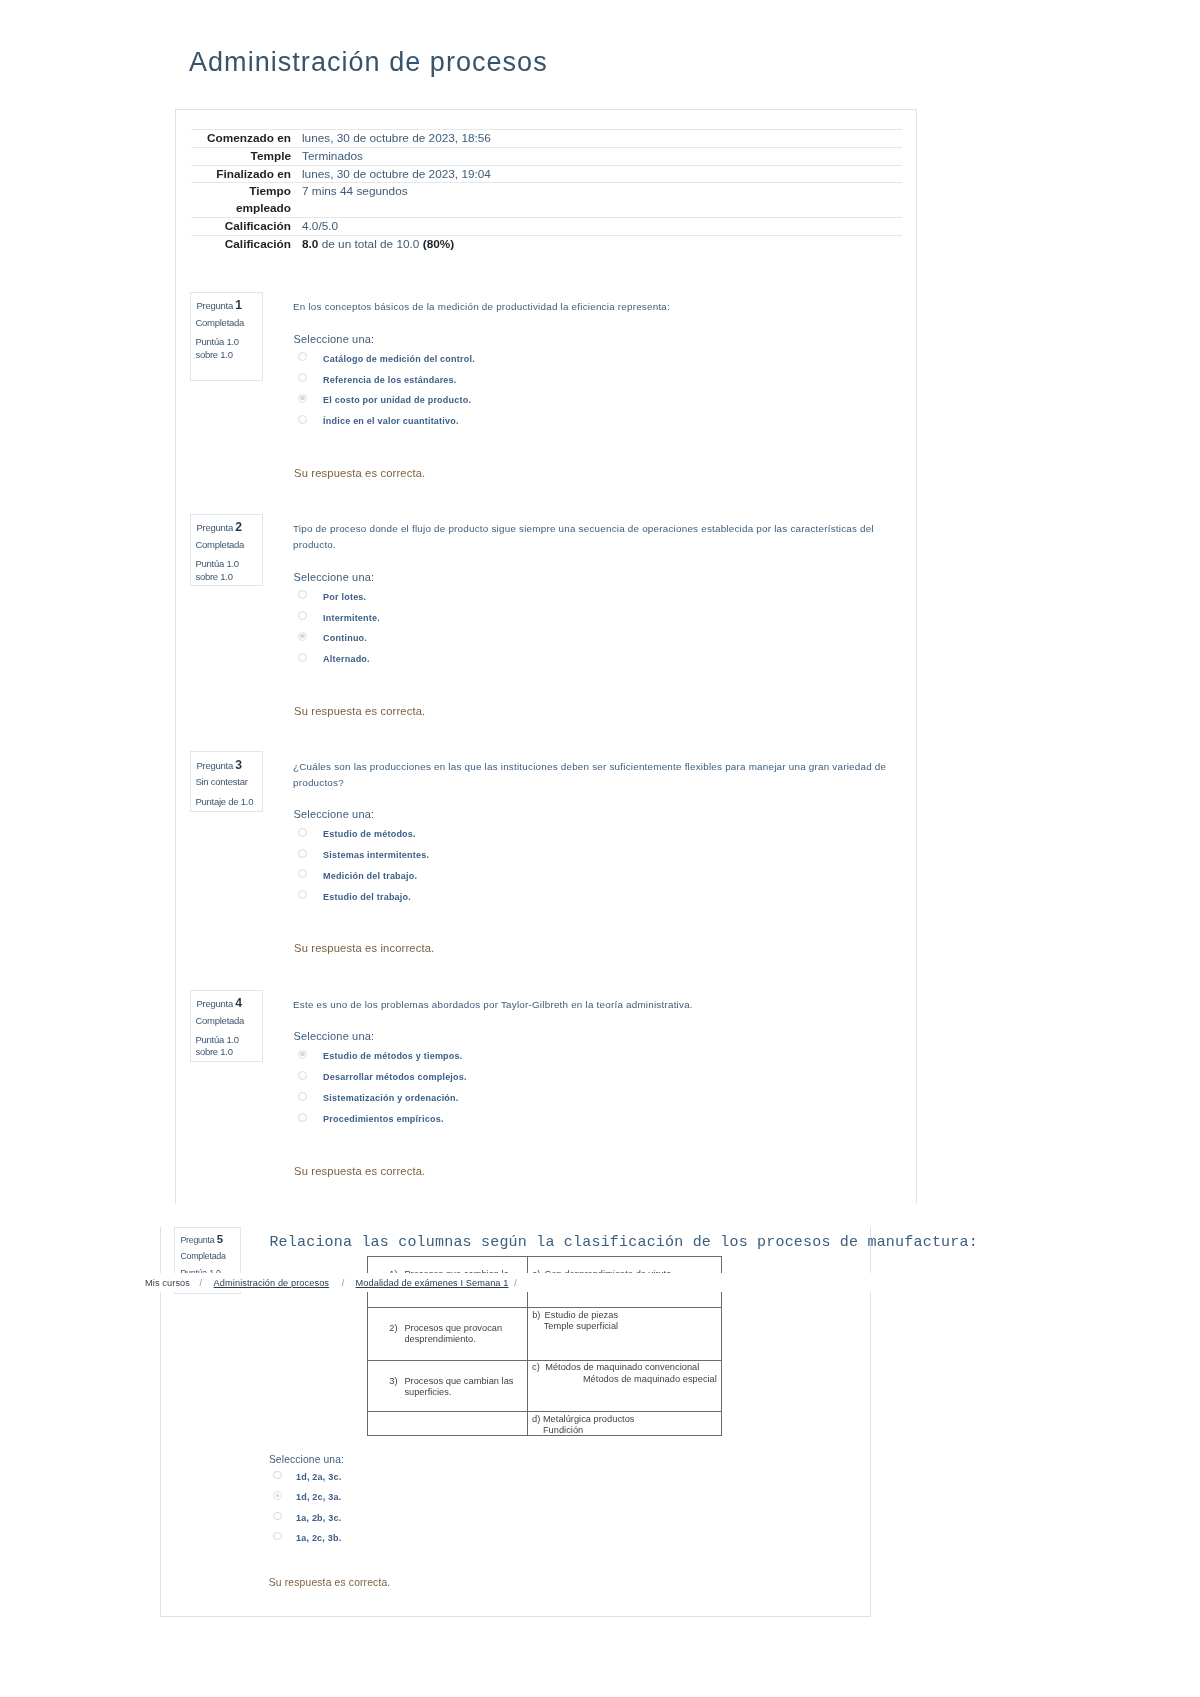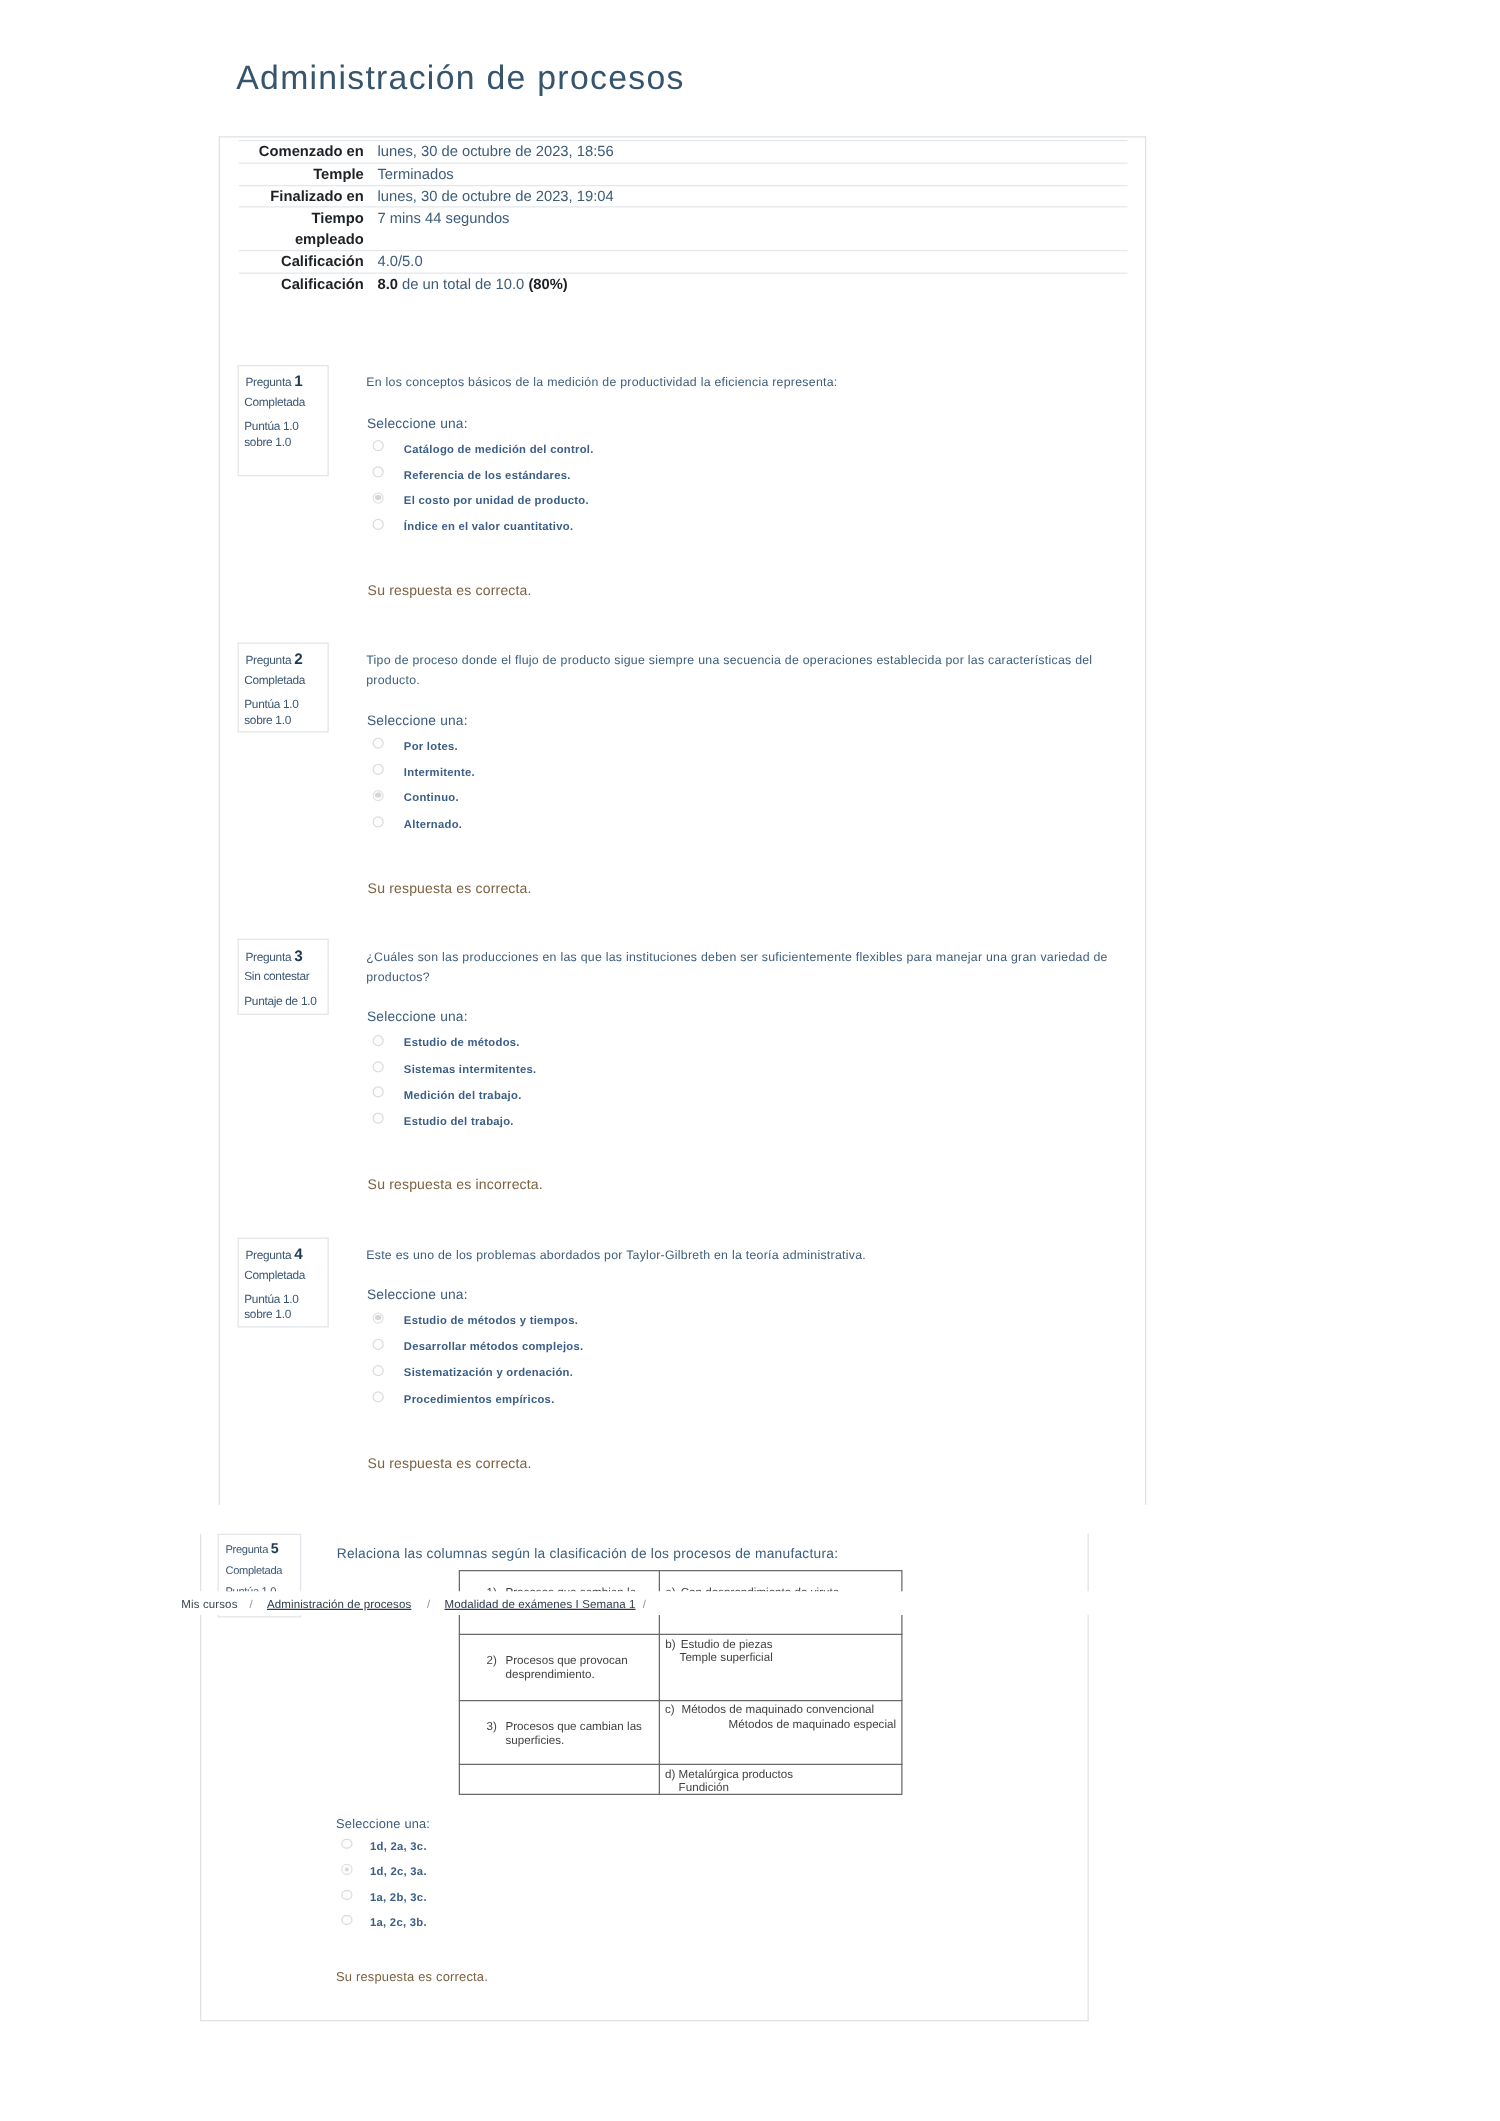--- a/index.html
+++ b/index.html
@@ -16,21 +16,21 @@
   }
 
   
   .card1{
     position:absolute;left:175px;top:109px;width:742px;height:1095px;
     border:1px solid #dde2e6;border-bottom:none;background:#fff;
     box-sizing:border-box;
   }
 
   
-  .summary{border-collapse:collapse;width:711px;margin-left:15px;margin-top:2px;
+  .summary{border-collapse:collapse;width:711px;margin-left:15px;margin-top:19px;
      table-layout:fixed;}
   .summary th,.summary td{
     border-top:1px solid #e4e8eb;padding:0;vertical-align:top;
     font-size:11.8px;line-height:16.75px;
   }
   .summary th{text-align:right;width:100px;color:#1d2125;font-weight:700;
      padding-right:11px;letter-spacing:0;}
   .summary td{color:#3d5c79;font-weight:400;letter-spacing:0;}
   .summary td b{color:#1d2125;font-weight:700;}
 
@@ -68,21 +68,21 @@
   .wtbl{position:absolute;border:1px solid #6a6a6a;box-sizing:border-box;}
   .wv{position:absolute;width:1px;background:#6a6a6a;}
   .wh{position:absolute;height:1px;background:#6a6a6a;}
   .wt{position:absolute;font-family:"Liberation Sans", sans-serif;
      font-size:9.28px;color:#3f3f3f;line-height:11.1px;letter-spacing:.02px;}
   .wnum{white-space:nowrap;}
 
   
   .q5info{font-size:8.9px;}
   .q5info .qno b{font-size:11.4px;}
-  .q5text{font-size:11px;letter-spacing:.2px;}
+  .q5text{font-size:15px;letter-spacing:.2px;font-family:Liberation Mono, monospace;}
   .q5prompt{font-size:10.25px;letter-spacing:.15px;}
   .q5verdict{font-size:10.35px;letter-spacing:.15px;}
   .radio.r5{width:8.3px;height:8.3px;}
   .radio.r5.on::after{left:1.4px;top:1.4px;width:3.5px;height:3.5px;}
 
   
   .crumbband{position:absolute;left:0;width:1200px;background:#ffffff;}
   .crumbs{position:absolute;left:0;top:0;width:1200px;height:0;}
   .crumbs span{position:absolute;top:1279.1px;font-size:9.2px;
     letter-spacing:.1px;white-space:nowrap;color:#3a4650;line-height:1;}

